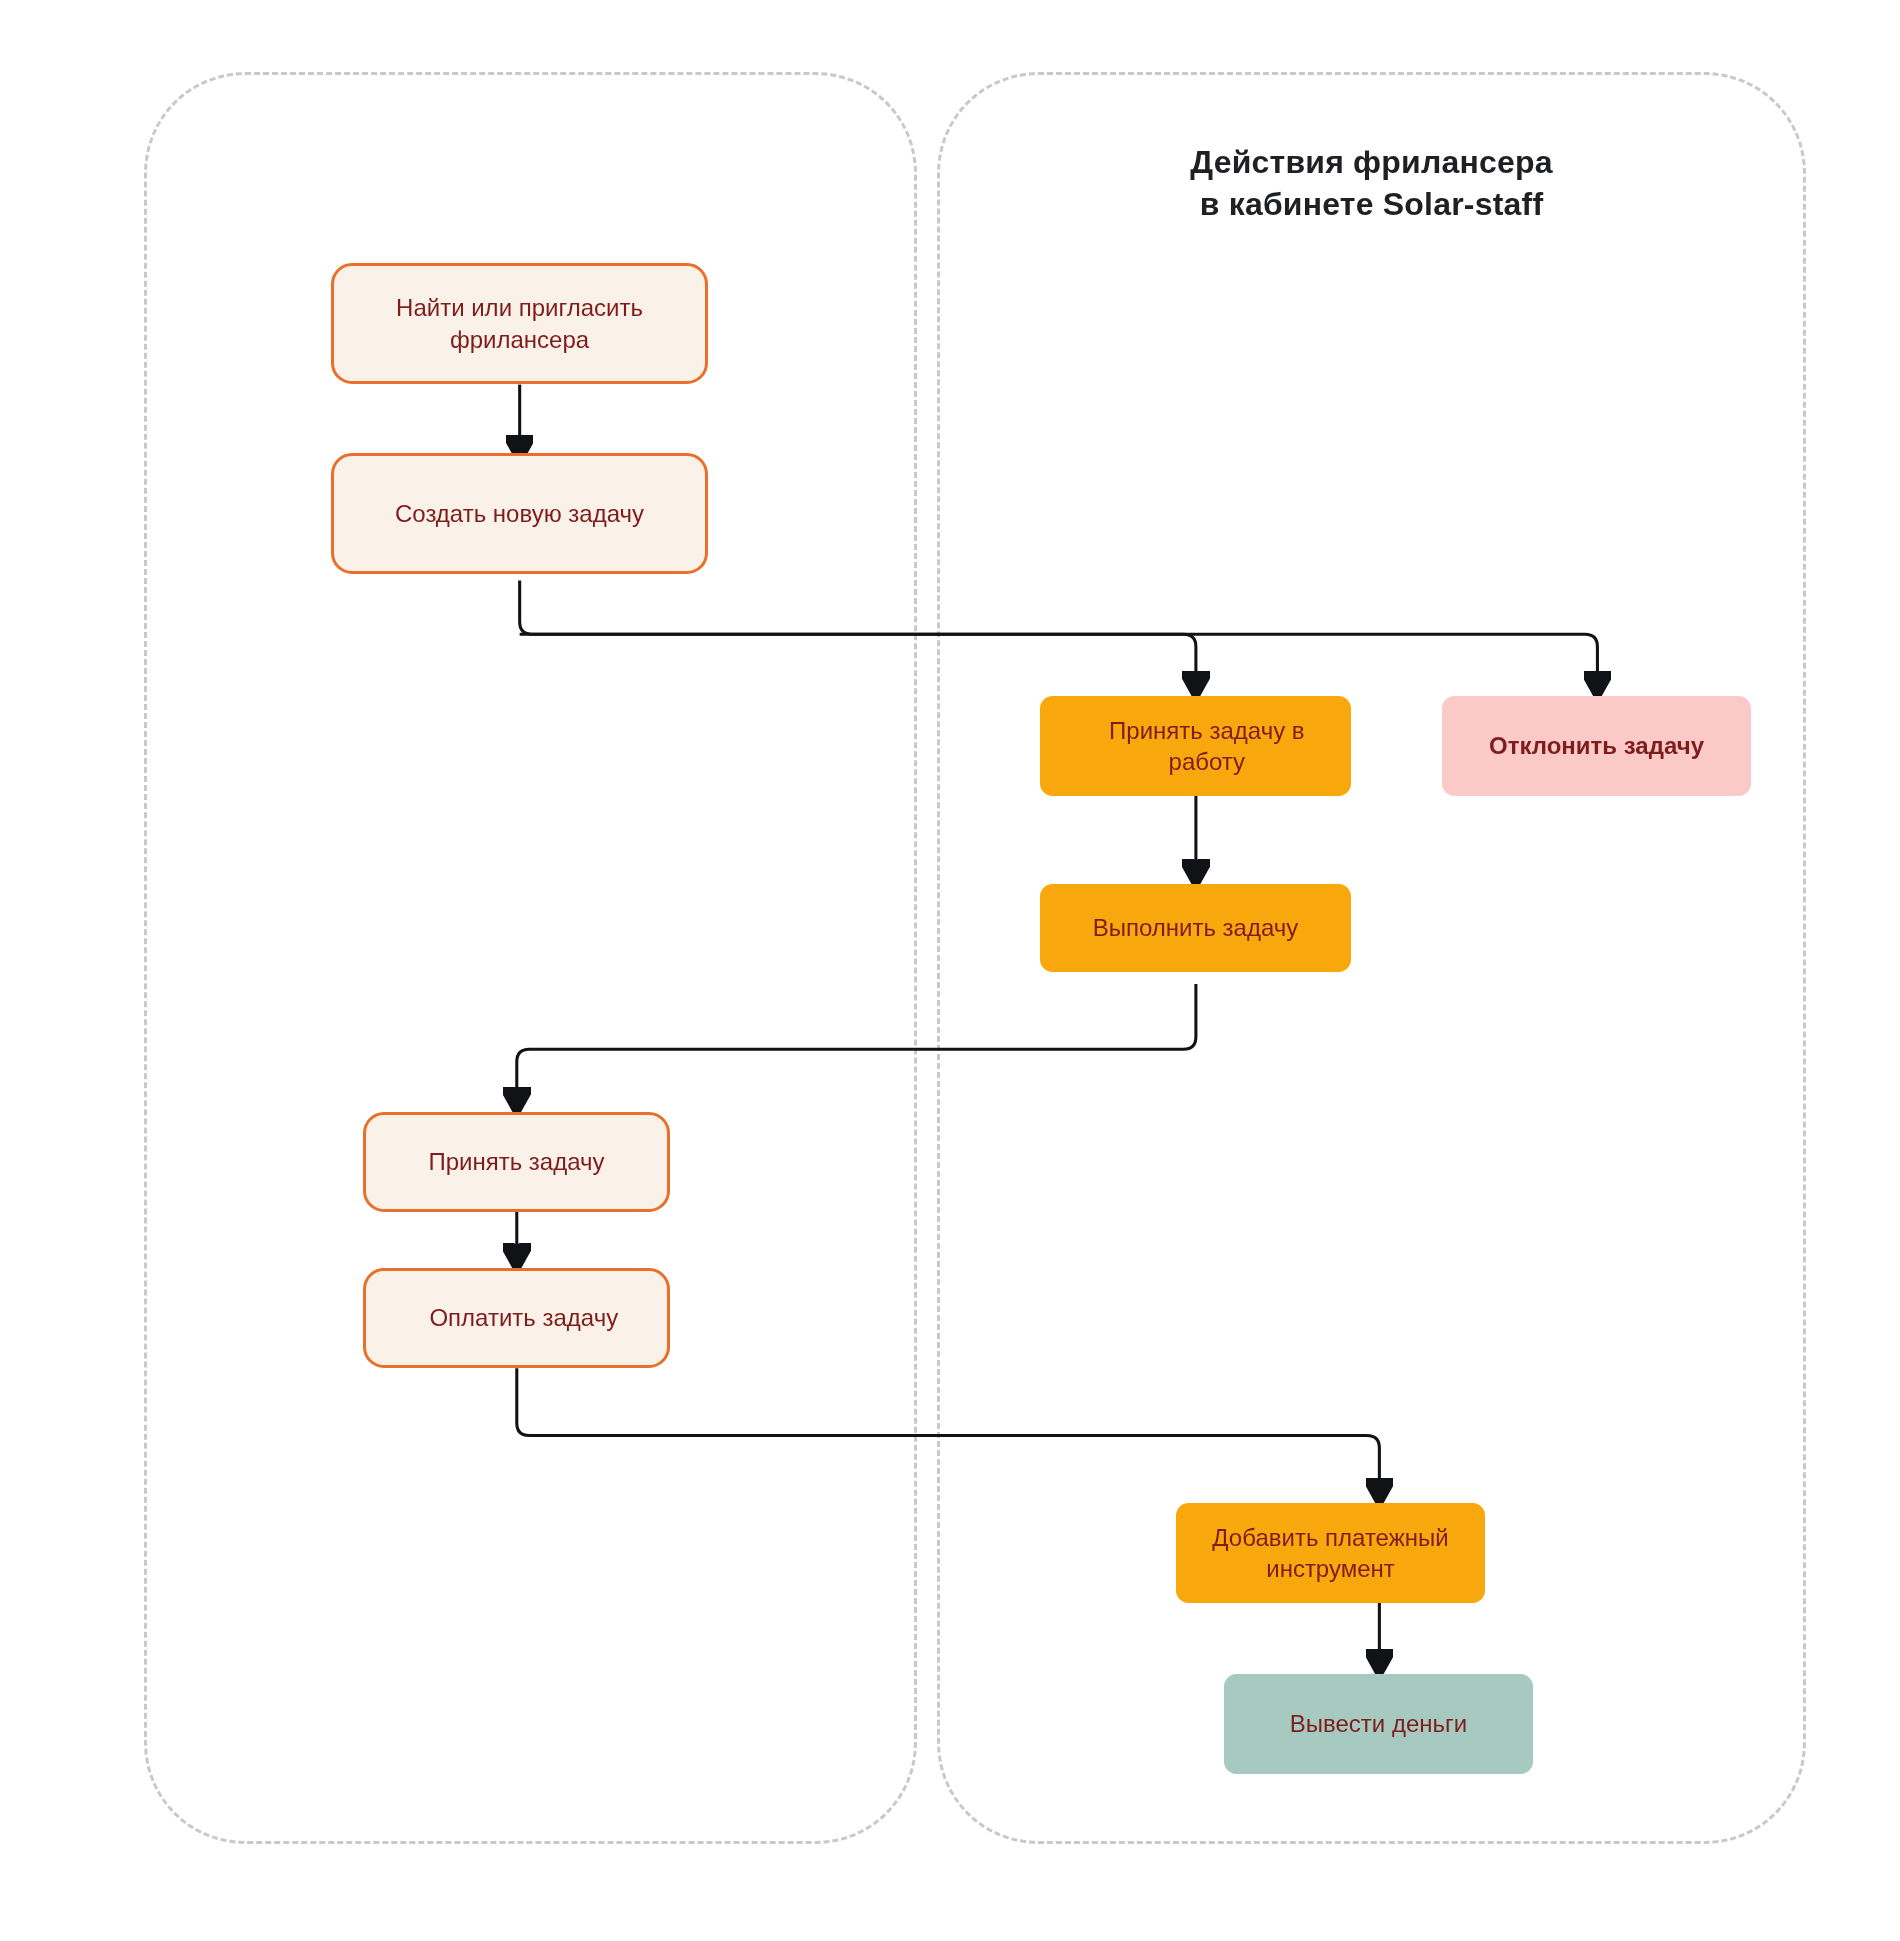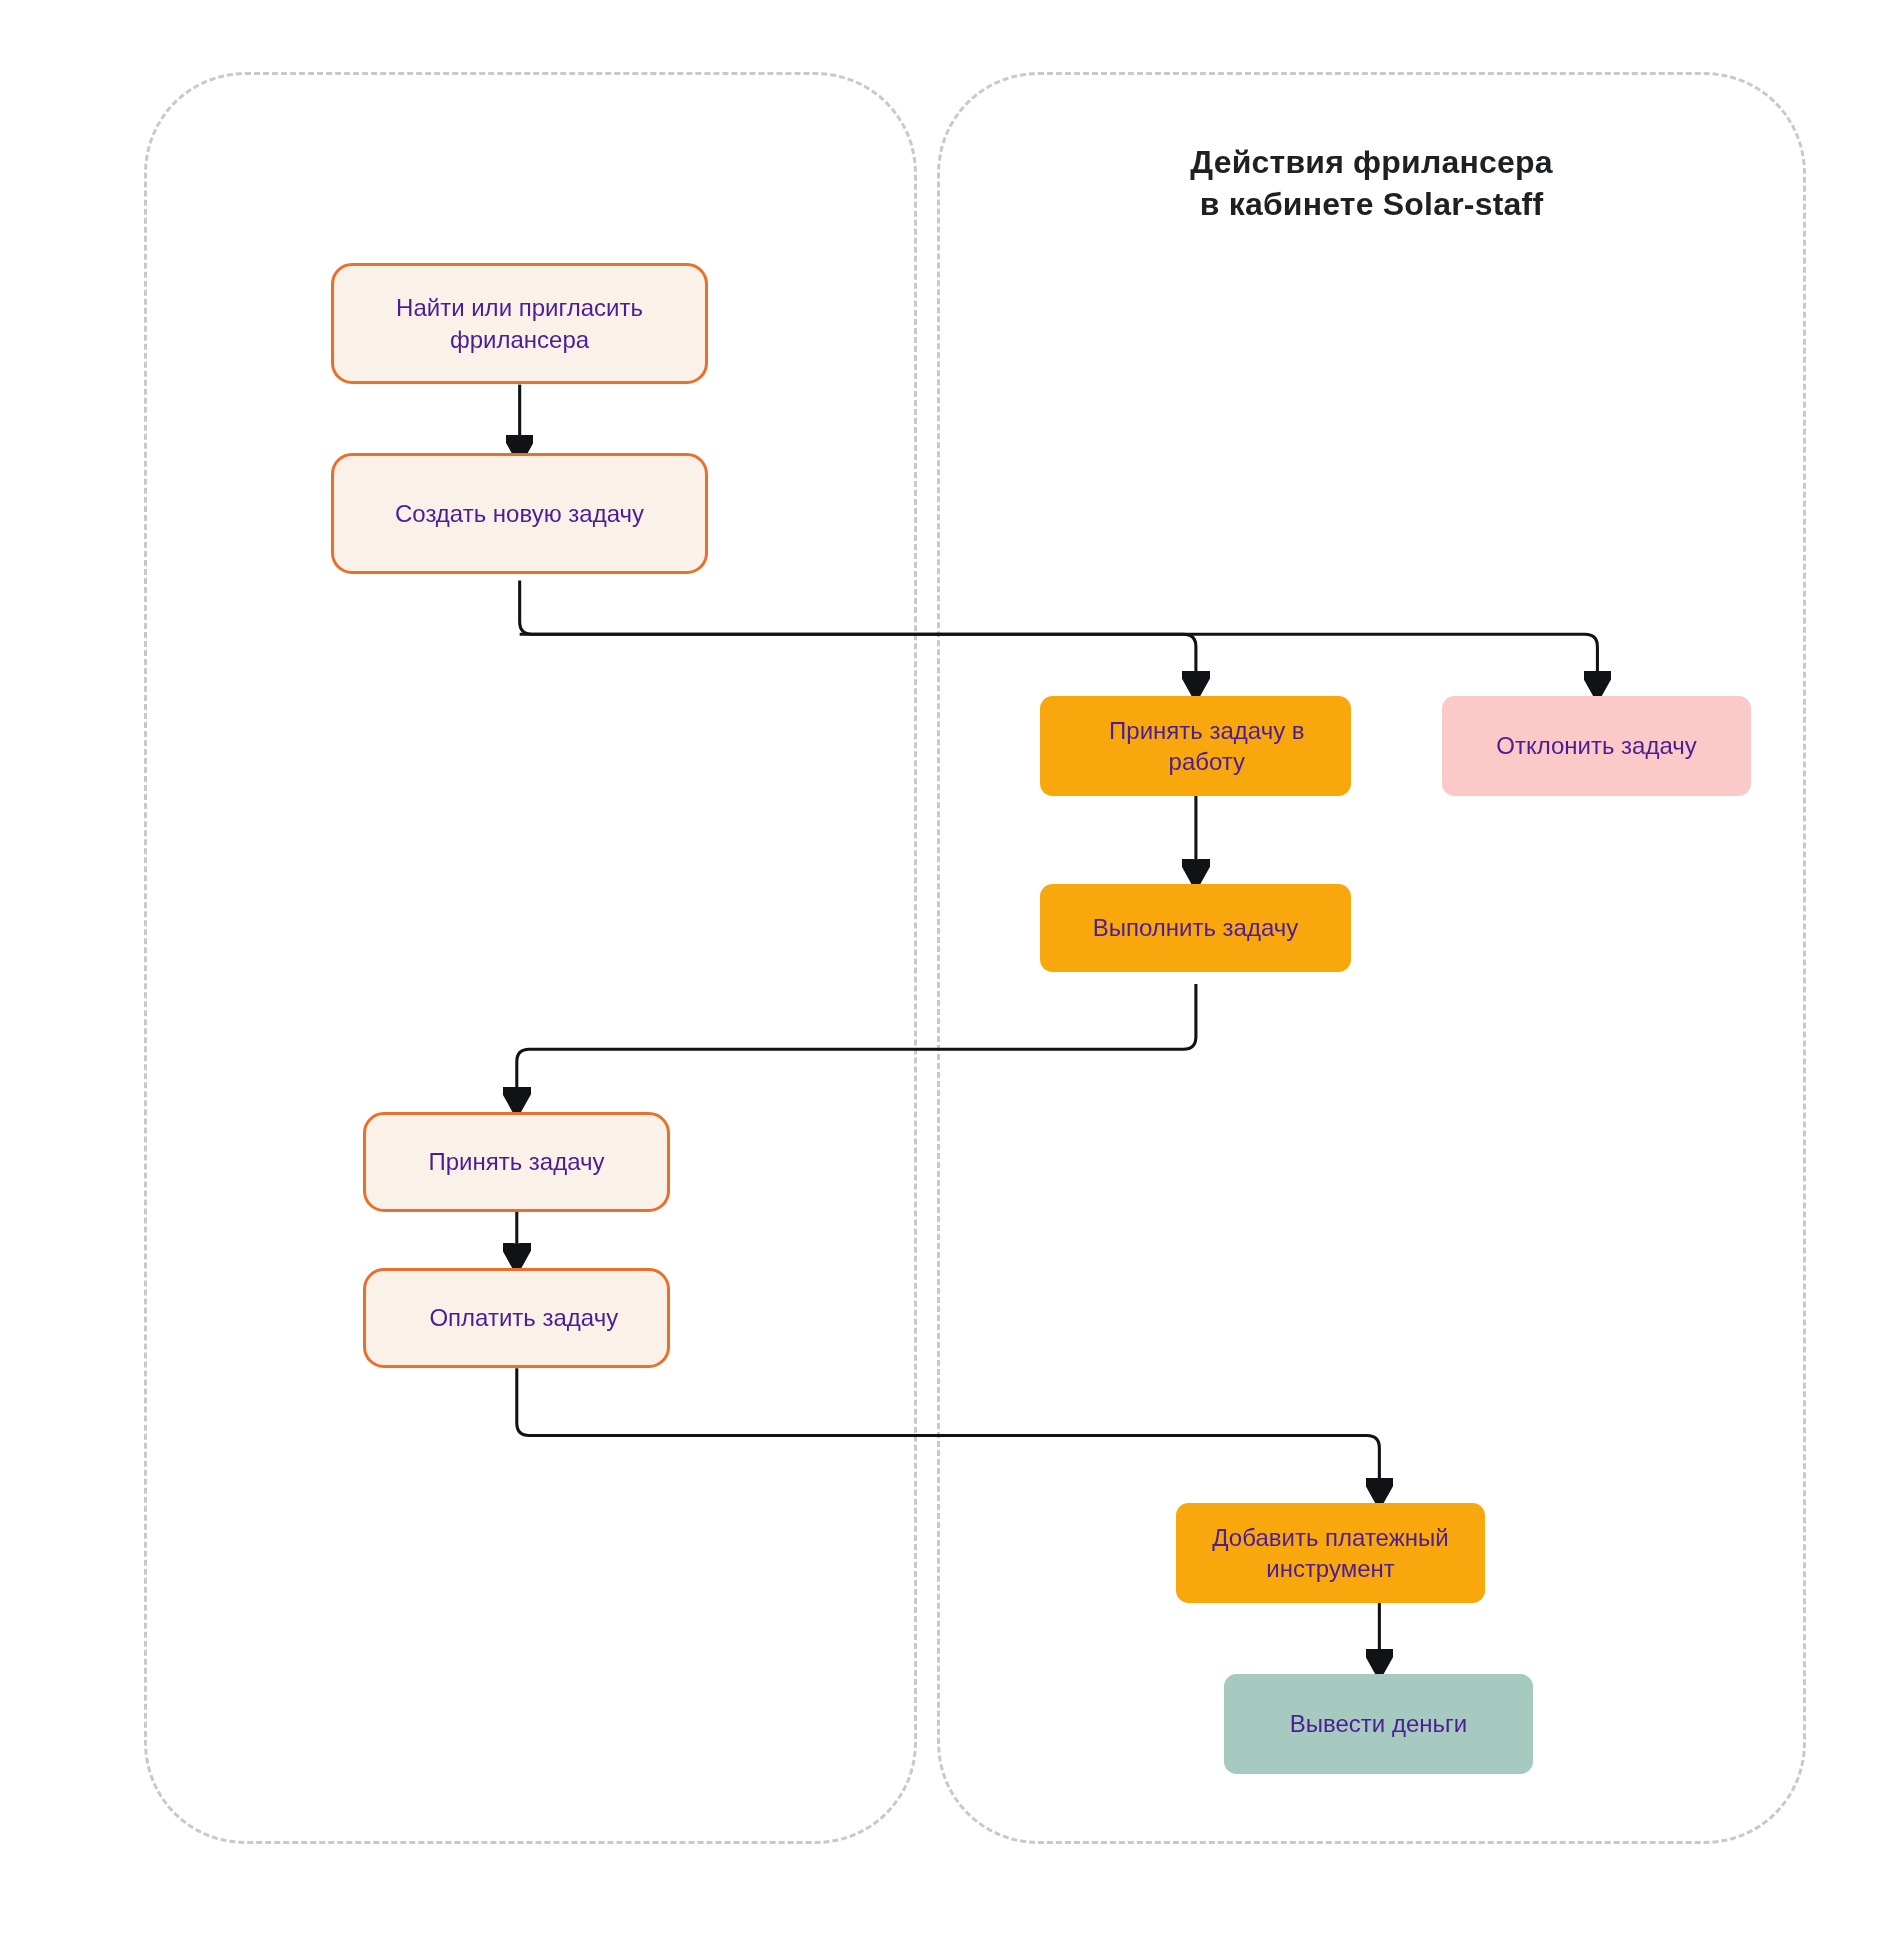--- a/index.html
+++ b/index.html
@@ -10,25 +10,25 @@
   .lane{position:absolute;border:3.8px dashed #c9c9c9;border-radius:101px;box-sizing:border-box;background:transparent;}
   #lane-api{left:144px;top:72px;width:773px;height:1772px;}
   #lane-freelancer{left:937px;top:72px;width:869px;height:1772px;}
 
   .lane-title{position:absolute;text-align:center;font-weight:bold;color:#1f2023;
               line-height:1.30;letter-spacing:0.2px;}
   #title-api{left:144px;top:165px;width:773px;font-size:40px;}
   #title-freelancer{left:937px;top:142px;width:869px;font-size:32px;}
 
   .node{position:absolute;box-sizing:border-box;display:flex;align-items:center;
-        justify-content:center;text-align:center;color:#4c1d95;font-size:24px;
+        justify-content:center;text-align:center;color:#7f1d1d;font-size:24px;
         line-height:1.30;padding:5.8px 13.4px;}
   .node.api{background:#faf1e8;border:3.8px solid #ea6f2a;border-radius:21px;}
   .node.orange{background:#f8a80c;border-radius:12.5px;}
-  .node.pink{background:#fbc9c8;border-radius:12.5px;}
+  .node.pink{background:#fbc9c8;border-radius:12.5px;font-weight:bold;}
   .node.teal{background:#a6c9c0;border-radius:12.5px;}
 
   #n-find{left:331px;top:263px;width:377px;height:121px;}
   #n-create{left:331px;top:453px;width:377px;height:121px;}
   #n-accept{left:363px;top:1112px;width:307px;height:100px;}
   #n-pay{left:363px;top:1268px;width:307px;height:100px;padding-left:28px;}
   #n-take{left:1040px;top:696px;width:311px;height:100px;padding-left:36px;}
   #n-reject{left:1442px;top:696px;width:309px;height:100px;}
   #n-do{left:1040px;top:884px;width:311px;height:88px;}
   #n-payment{left:1176px;top:1503px;width:309px;height:100px;}

